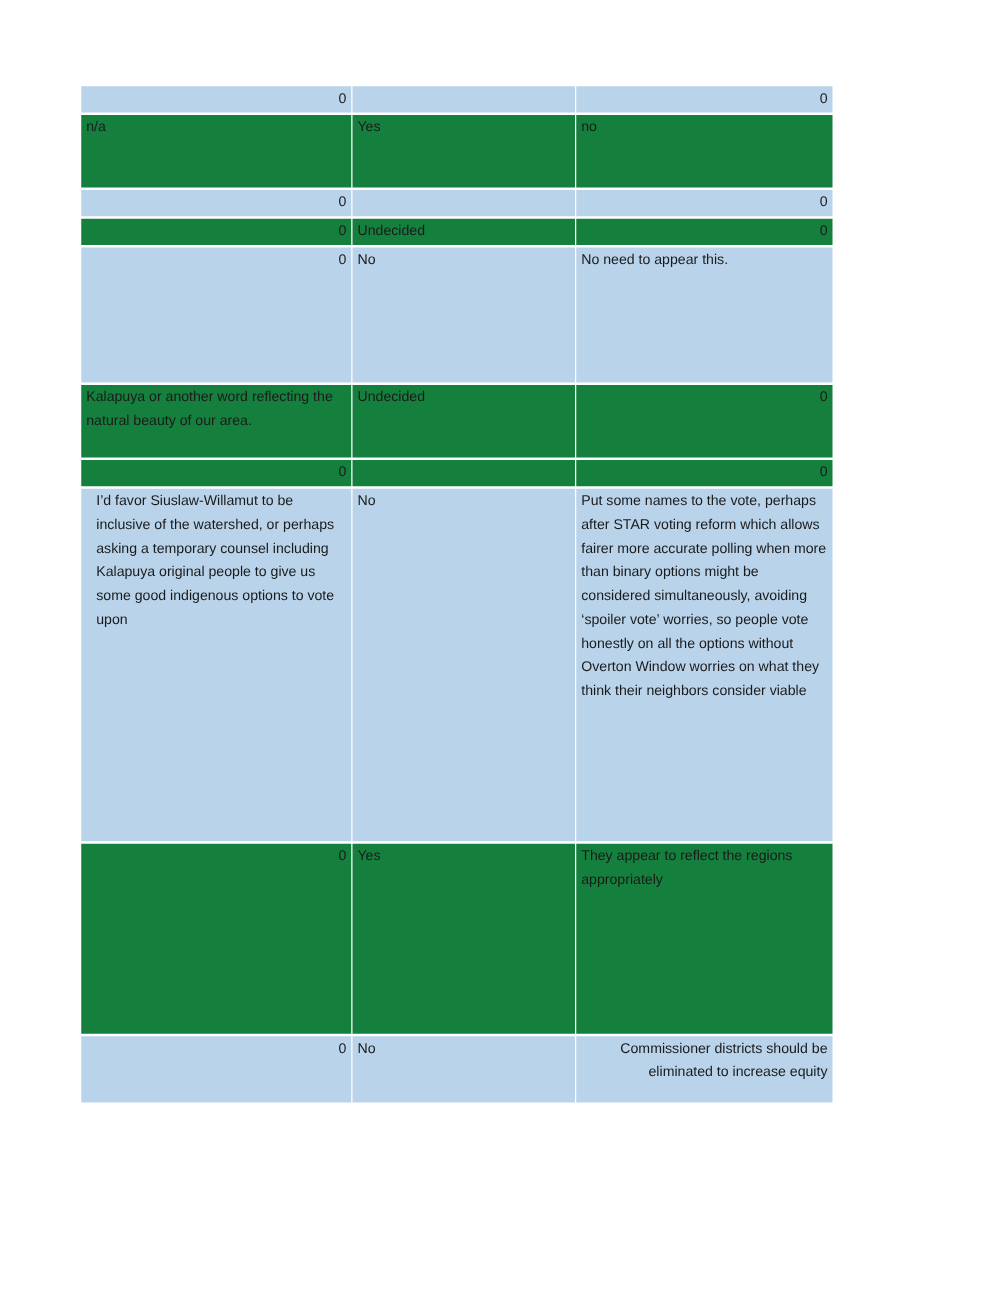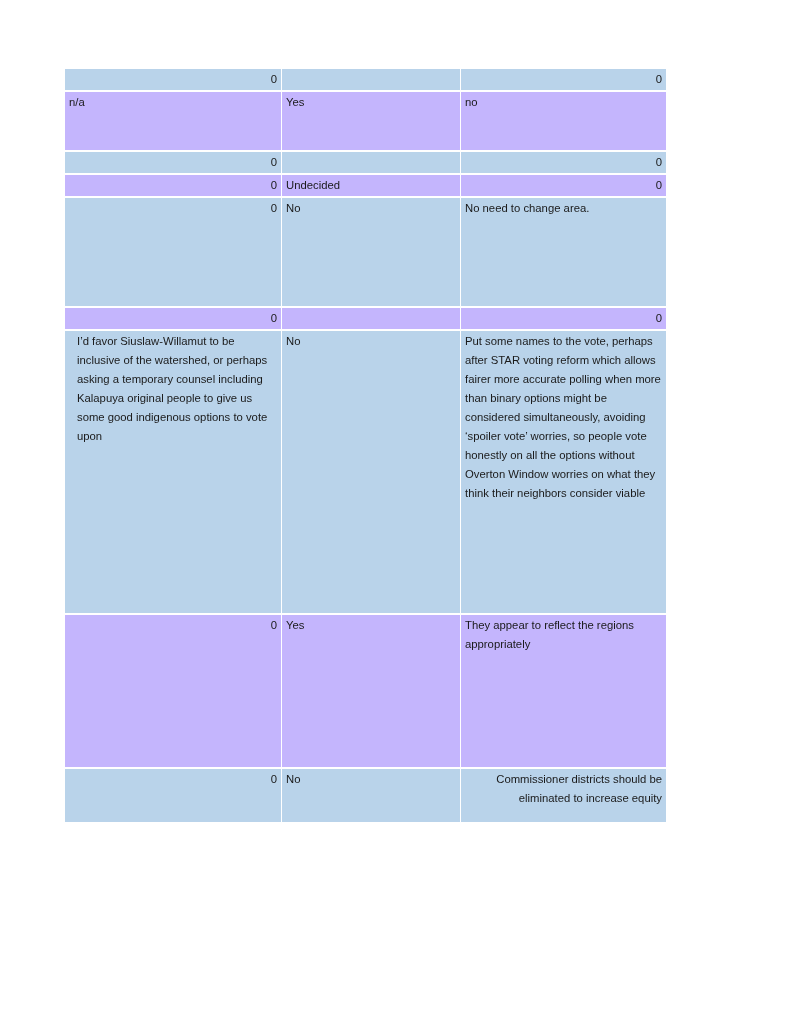--- a/index.html
+++ b/index.html
@@ -25,21 +25,21 @@
     font-size:11.3px;
     line-height:19px;
     color:#1a1a1a;
     padding:1px 4px 1px 4px;
     vertical-align:top;
     border:0;
     word-wrap:break-word;
     overflow-wrap:break-word;
   }
   tr.band-dark td{background:#b9d3ea;}
-  tr.band-light td{background:#c4b5fd;}
+  tr.band-light td{background:#15803d;}
   td.num{text-align:right;padding-right:6px;}
   td.txt{text-align:left;}
   td.empty{}
 </style>
 </head>
 <body>
 
 <div id="page">
   <table id="survey-table">
     <colgroup>
@@ -64,21 +64,26 @@
           <td class="num" style="height: 17px;">0</td>
         </tr>
         <tr class="band-light">
           <td class="num" style="height: 17px;">0</td>
           <td class="txt" style="height: 17px;">Undecided</td>
           <td class="num" style="height: 17px;">0</td>
         </tr>
         <tr class="band-dark">
           <td class="num" style="height: 106px;">0</td>
           <td class="txt" style="height: 106px;">No</td>
-          <td class="txt" style="height: 106px;">No need to change area.</td>
+          <td class="txt" style="height: 106px;">No need to appear this.</td>
+        </tr>
+        <tr class="band-light">
+          <td class="txt" style="height: 56px;">Kalapuya or another word reflecting the natural beauty of our area.</td>
+          <td class="txt" style="height: 56px;">Undecided</td>
+          <td class="num" style="height: 56px;">0</td>
         </tr>
         <tr class="band-light">
           <td class="num" style="height: 17px;">0</td>
           <td class="txt empty" style="height: 17px;"></td>
           <td class="num" style="height: 17px;">0</td>
         </tr>
         <tr class="band-dark">
           <td class="txt" style="height: 280px; padding-left: 12px;">I’d favor Siuslaw-Willamut to be inclusive of the watershed, or perhaps asking a temporary counsel including Kalapuya original people to give us some good indigenous options to vote upon</td>
           <td class="txt" style="height: 280px;">No</td>
           <td class="txt" style="height: 280px;">Put some names to the vote, perhaps after STAR voting reform which allows fairer more accurate polling when more than binary options might be considered simultaneously, avoiding ‘spoiler vote’ worries, so people vote honestly on all the options without Overton Window worries on what they think their neighbors consider viable</td>

